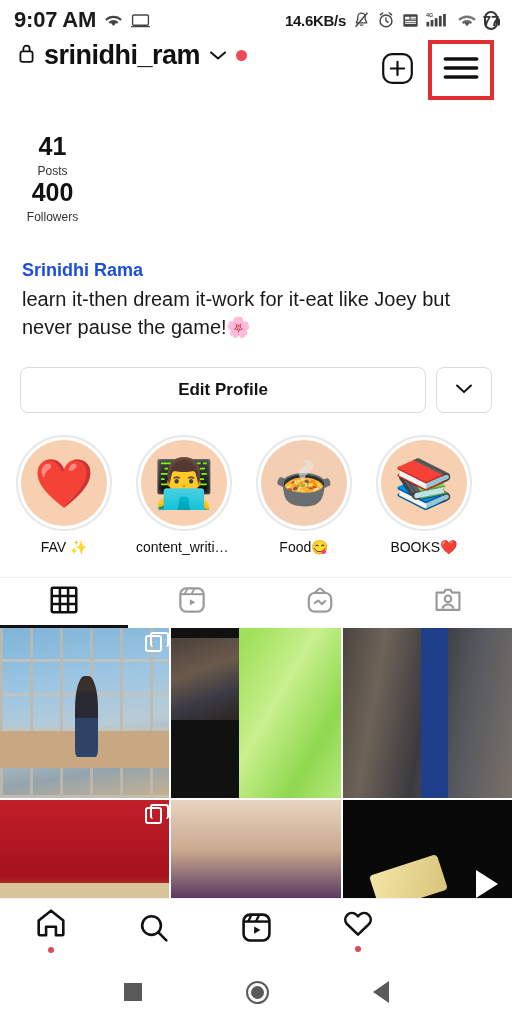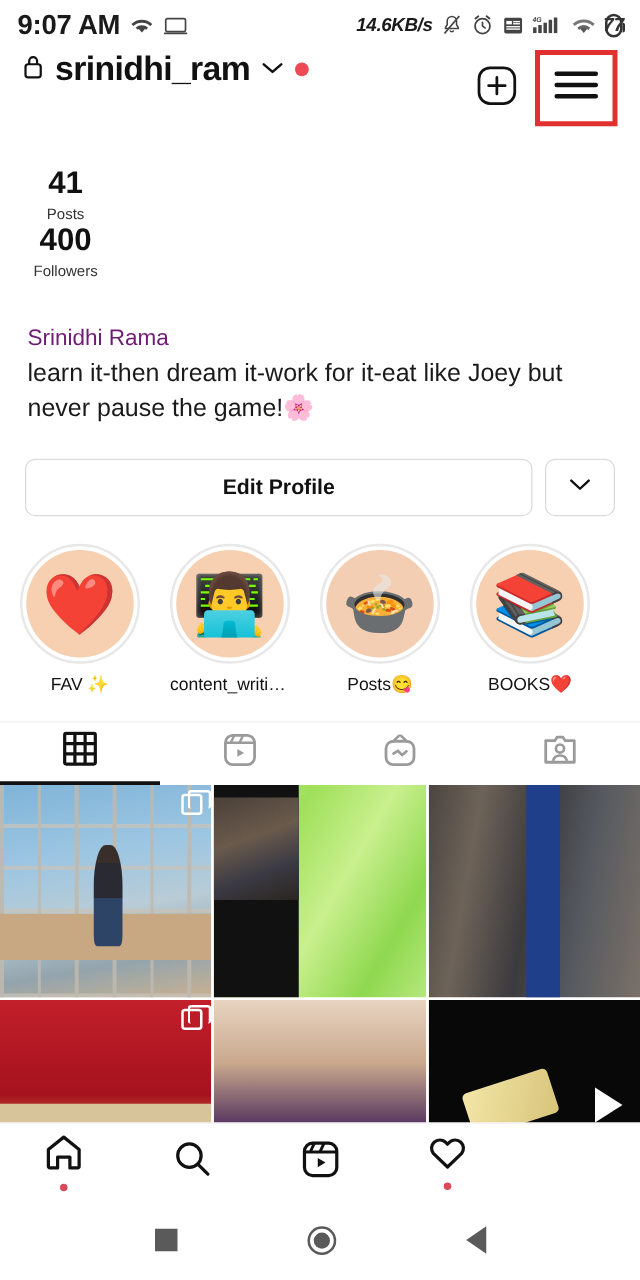--- a/index.html
+++ b/index.html
@@ -11,21 +11,21 @@
   }
   .phone { position: relative; width: 512px; height: 1024px; background: #fff; }
 
   
   .statusbar {
     height: 40px; display: flex; align-items: center;
     padding: 0 14px; font-size: 16px; font-weight: bold; color: #1a1a1a;
   }
   .sb-left { display: flex; align-items: center; gap: 8px; }
   .sb-time { font-size: 22px; font-weight: bold; letter-spacing: -0.2px; }
-  .sb-right { margin-left: auto; display: flex; align-items: center; gap: 7px; font-style: italic; }
+  .sb-right { margin-left: auto; display: flex; align-items: center; gap: 7px; }
   .sb-speed { font-size: 15px; font-weight: bold; letter-spacing: -0.3px; }
   .sb-ico { display: inline-flex; align-items: center; justify-content: center; }
   .batt {
     border: 2px solid #333; border-radius: 8px; width: 14px; height: 19px;
     font-size: 15px; font-weight: bold; display: flex; align-items: center;
     justify-content: center; color: #333; position: relative;
   }
   .batt:after {
     content: ""; position: absolute; right: -4px; top: 5px;
     width: 2px; height: 8px; background: #333; border-radius: 0 2px 2px 0;
@@ -50,21 +50,21 @@
     display: flex; justify-content: flex-end; padding: 22px 36px 6px 0;
     gap: 0;
     flex-direction: column;
   }
   .stat { width: 105px; text-align: center; }
   .stat-num { font-size: 25px; font-weight: bold; color: #111; line-height: 1.15; }
   .stat-lbl { font-size: 12px; color: #333; margin-top: 3px; }
 
   
   .bio { padding: 30px 22px 0 22px; }
-  .bio-name { font-size: 18px; font-weight: normal; color: #701a75; margin-bottom: 4px; }
+  .bio-name { font-size: 18px; font-weight: bold; color: #1d4ed8; margin-bottom: 4px; }
   .bio-text { font-size: 20px; color: #1a1a1a; line-height: 1.42; }
 
   
   .actions { display: flex; gap: 10px; padding: 26px 20px 0 20px; }
   .btn-edit {
     flex: 1; height: 46px; border: 1px solid #dbdbdb; border-radius: 8px;
     display: flex; align-items: center; justify-content: center;
     font-size: 17px; font-weight: bold; color: #111; background: #fff;
   }
   .btn-caret {
@@ -331,21 +331,21 @@
     <div class="hl">
       <div class="hl-ring">
         <div class="hl-img" style="background:#f6d0b0">👨‍💻</div>
       </div>
       <div class="hl-lbl">content_writin...</div>
     </div>
     <div class="hl">
       <div class="hl-ring">
         <div class="hl-img" style="background:#f3ceb2">🍲</div>
       </div>
-      <div class="hl-lbl">Posts😋</div>
+      <div class="hl-lbl">Food😋</div>
     </div>
     <div class="hl">
       <div class="hl-ring">
         <div class="hl-img" style="background:#f6d0b0">📚</div>
       </div>
       <div class="hl-lbl">BOOKS❤️</div>
     </div>
   </div>
 
   <div class="tabs">

